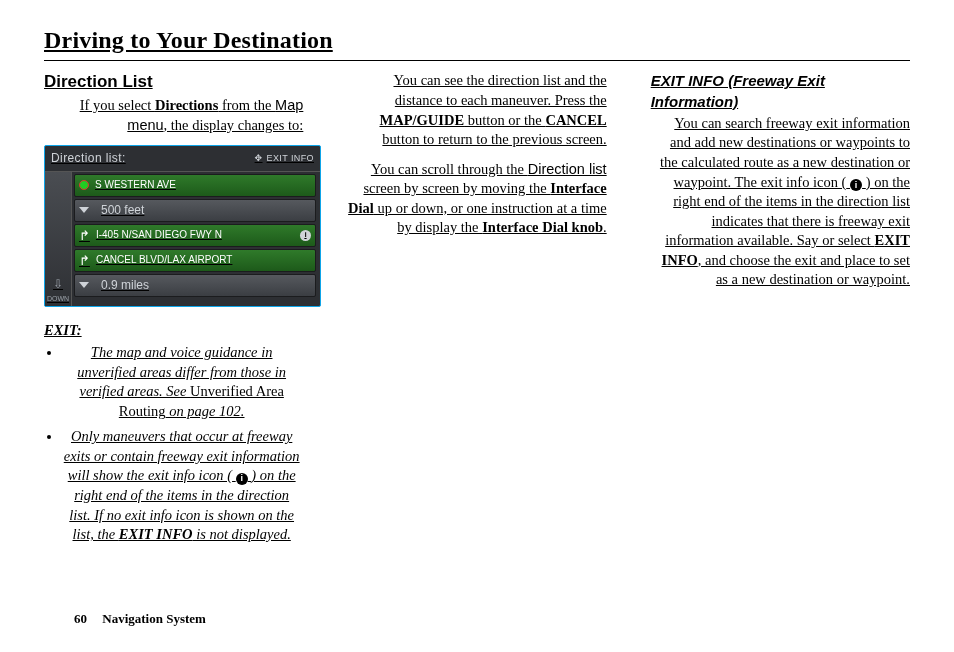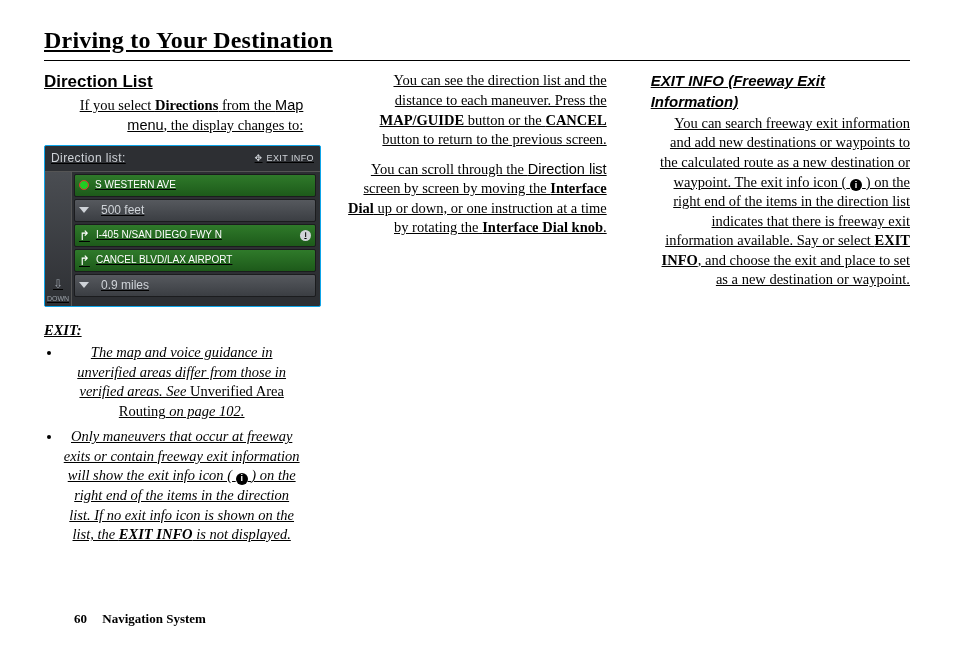--- a/index.html
+++ b/index.html
@@ -228,21 +228,21 @@
           <span>) on the right end of the items in the direction list. If no exit info icon is shown on the list, the </span><span class="bold-italic">EXIT INFO</span><span> is not displayed.</span>
         </li>
       </ul>
     </div>
 
     <div class="col">
       <p>
         <span>You can see the direction list and the distance to each maneuver. Press the </span><span class="bold">MAP/GUIDE</span><span> button or the </span><span class="bold">CANCEL</span><span> button to return to the previous screen.</span>
       </p>
       <p>
-        <span>You can scroll through the </span><span class="sans">Direction list</span><span> screen by screen by moving the </span><span class="bold">Interface Dial</span><span> up or down, or one instruction at a time by rotating the </span><span class="bold">Interface Dial knob</span><span>.</span>
+        <span>You can scroll through the </span><span class="sans">Direction list</span><span> screen by screen by moving the </span><span class="bold">Interface Dial</span><span> up or down, or one instruction at a time by display the </span><span class="bold">Interface Dial knob</span><span>.</span>
       </p>
     </div>
 
     <div class="col">
       <div class="subhead">EXIT INFO (Freeway Exit Information)</div>
       <p>
         <span>You can search freeway exit information and add new destinations or waypoints to the calculated route as a new destination or waypoint. The exit info icon (</span>
         <span class="info-dot">i</span>
         <span>) on the right end of the items in the direction list indicates that there is freeway exit information available. Say or select </span><span class="bold">EXIT INFO</span><span>, and choose the exit and place to set as a new destination or waypoint.</span>
       </p>

